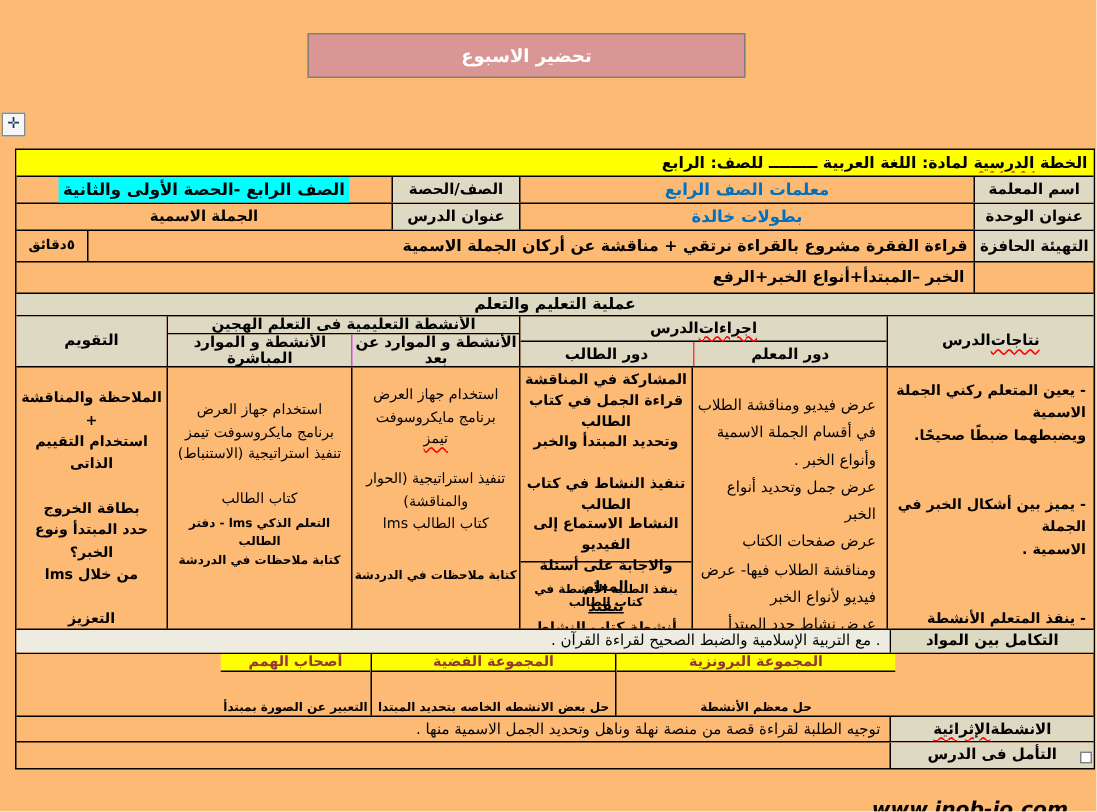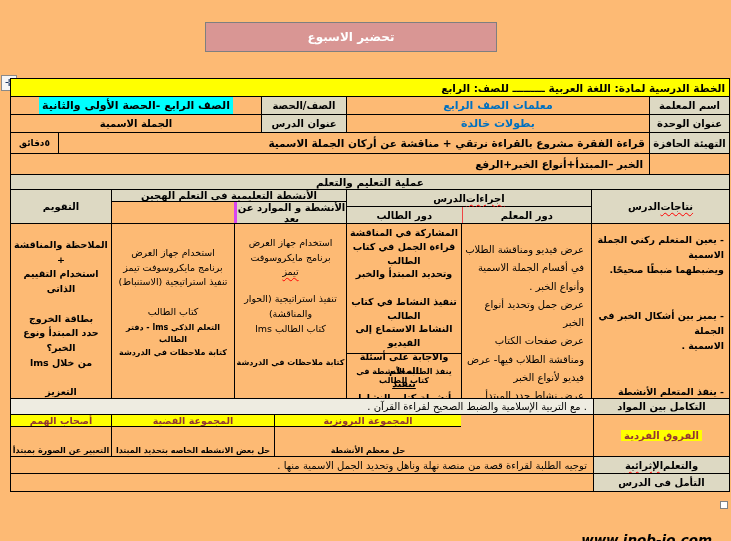--- a/index.html
+++ b/index.html
@@ -6,21 +6,21 @@
   .page{position:relative;width:731px;height:541px;background:#fdba74;overflow:hidden;
         font-family:"DejaVu Sans",sans-serif;color:#000;}
   .banner{position:absolute;left:205px;top:22px;width:290px;height:28px;background:#D99694;
           border:1px solid #7F7F7F;display:flex;align-items:center;justify-content:center;}
   .banner span{color:#fff;font-weight:bold;font-size:12px;}
   .move-handle{position:absolute;left:1px;top:75px;width:14px;height:14px;border:1px solid #8a8a8a;
                background:#f6f6f6;display:flex;align-items:center;justify-content:center;
                font-size:10px;color:#1F3864;line-height:1;}
   .resize-handle{position:absolute;left:720px;top:501px;width:6px;height:6px;border:1px solid #808080;background:#fff;}
   .watermark{position:absolute;right:19px;top:532px;font-size:13.5px;font-weight:bold;font-style:italic;}
-  .tbl{position:absolute;left:10px;top:78px;width:718px;border:1px solid #000;direction:rtl;}
+  .tbl{position:absolute;left:10px;top:99px;width:718px;border:1px solid #000;direction:rtl;}
   .row{display:flex;border-bottom:1px solid #000;box-sizing:border-box;}
   .row.nb{border-bottom:none;}
   .c{border-left:1px solid #000;box-sizing:border-box;overflow:hidden;}
   .c.last{border-left:none;}
   .tan{background:#DDD9C3;}
   .yellow{background:#FFFF00;}
   .beige{background:#EEECE1;}
   .hd{display:flex;align-items:center;justify-content:center;font-weight:bold;font-size:10px;text-align:center;}
   .lbl{display:flex;align-items:center;justify-content:center;font-weight:bold;font-size:10px;text-align:center;}
   .blue{color:#0070C0;font-weight:bold;font-size:11px;display:flex;align-items:center;justify-content:center;}
@@ -97,21 +97,22 @@
             <span> الدرس</span>
           </div>
         <div style="display:flex;flex:1;">
           <div class="tan hd" style="width:130px;border-left:1px solid #ef4444;box-sizing:border-box;">دور المعلم</div>
           <div class="tan hd" style="width:115px;">دور الطالب</div>
         </div>
       </div>
       <div class="c colwrap" style="width:235px;">
         <div class="tan hd" style="height:16px;border-bottom:1px solid #000;">الأنشطة التعليمية فى التعلم الهجين</div>
         <div style="display:flex;flex:1;">
-          <div class="tan hd" style="width:112px;border-left:3px solid #d946ef;box-sizing:border-box;">الأنشطة و الموارد عن بعد</div>
+          <div class="tan hd" style="width:112px;border-left:1px solid #d946ef;box-sizing:border-box;">الأنشطة و الموارد عن بعد</div>
+          <div class="tan hd" style="width:123px;">الأنشطة و الموارد المباشرة</div>
         </div>
       </div>
       <div class="c last tan hd" style="width:100px;">التقويم</div>
     </div>
 
     <div class="row" style="height:175px;">
       <div class="c ml" style="width:138px;font-size:9.5px;font-weight:bold;line-height:1.6;padding:8px 5px 0 2px;">- يعين المتعلم ركني الجملة الاسمية
 ويضبطهما ضبطًا صحيحًا.
 
 
@@ -177,23 +178,20 @@
 
       </div>
     </div>
 
     <div class="row" style="height:16px;">
       <div class="c tan lbl" style="width:136px;">التكامل بين المواد</div>
       <div class="c last beige" style="width:582px;display:flex;align-items:center;font-size:10px;padding:0 6px;">. مع التربية الإسلامية والضبط الصحيح لقراءة القرآن  .</div>
     </div>
 
     <div class="row" style="height:42px;">
-      <div class="c" style="width:136px;display:flex;align-items:center;justify-content:center;">
-        <span class="ylhl maroon" style="font-weight:bold;font-size:10px;">الفروق الفردية</span>
-      </div>
       <div class="c colwrap" style="width:132px;margin-top:48px;">
         <div class="ghdr yellow maroon">المجموعة الذهبية</div>
         <div class="gtask">حل كل الانشطه الخاصه بتحديد المبتدا
 ونوع الخبر</div>
       </div>
       <div class="c colwrap" style="width:187px;">
         <div class="ghdr yellow maroon">المجموعة البرونزية</div>
         <div class="gtask">حل معظم الأنشطة</div>
       </div>
       <div class="c colwrap" style="width:163px;">
@@ -203,21 +201,21 @@
       </div>
       <div class="c last colwrap" style="width:100px;">
         <div class="ghdr yellow maroon">أصحاب الهمم</div>
         <div class="gtask">التعبير عن الصورة بمبتدأ
 وخبر</div>
       </div>
     </div>
 
     <div class="row" style="height:17px;">
       <div class="c tan lbl" style="width:136px;">
-          <span>والتعلم </span>
+          <span>الانشطة </span>
           <span class="sq">الإثرائية</span>
         </div>
       <div class="c last" style="width:582px;display:flex;align-items:center;font-size:10px;padding:0 6px;">توجيه الطلبة لقراءة قصة من منصة نهلة وناهل وتحديد الجمل الاسمية منها  .</div>
     </div>
 
     <div class="row nb" style="height:17px;">
       <div class="c tan lbl" style="width:136px;">التأمل فى الدرس</div>
       <div class="c last" style="width:582px;"></div>
     </div>
 

